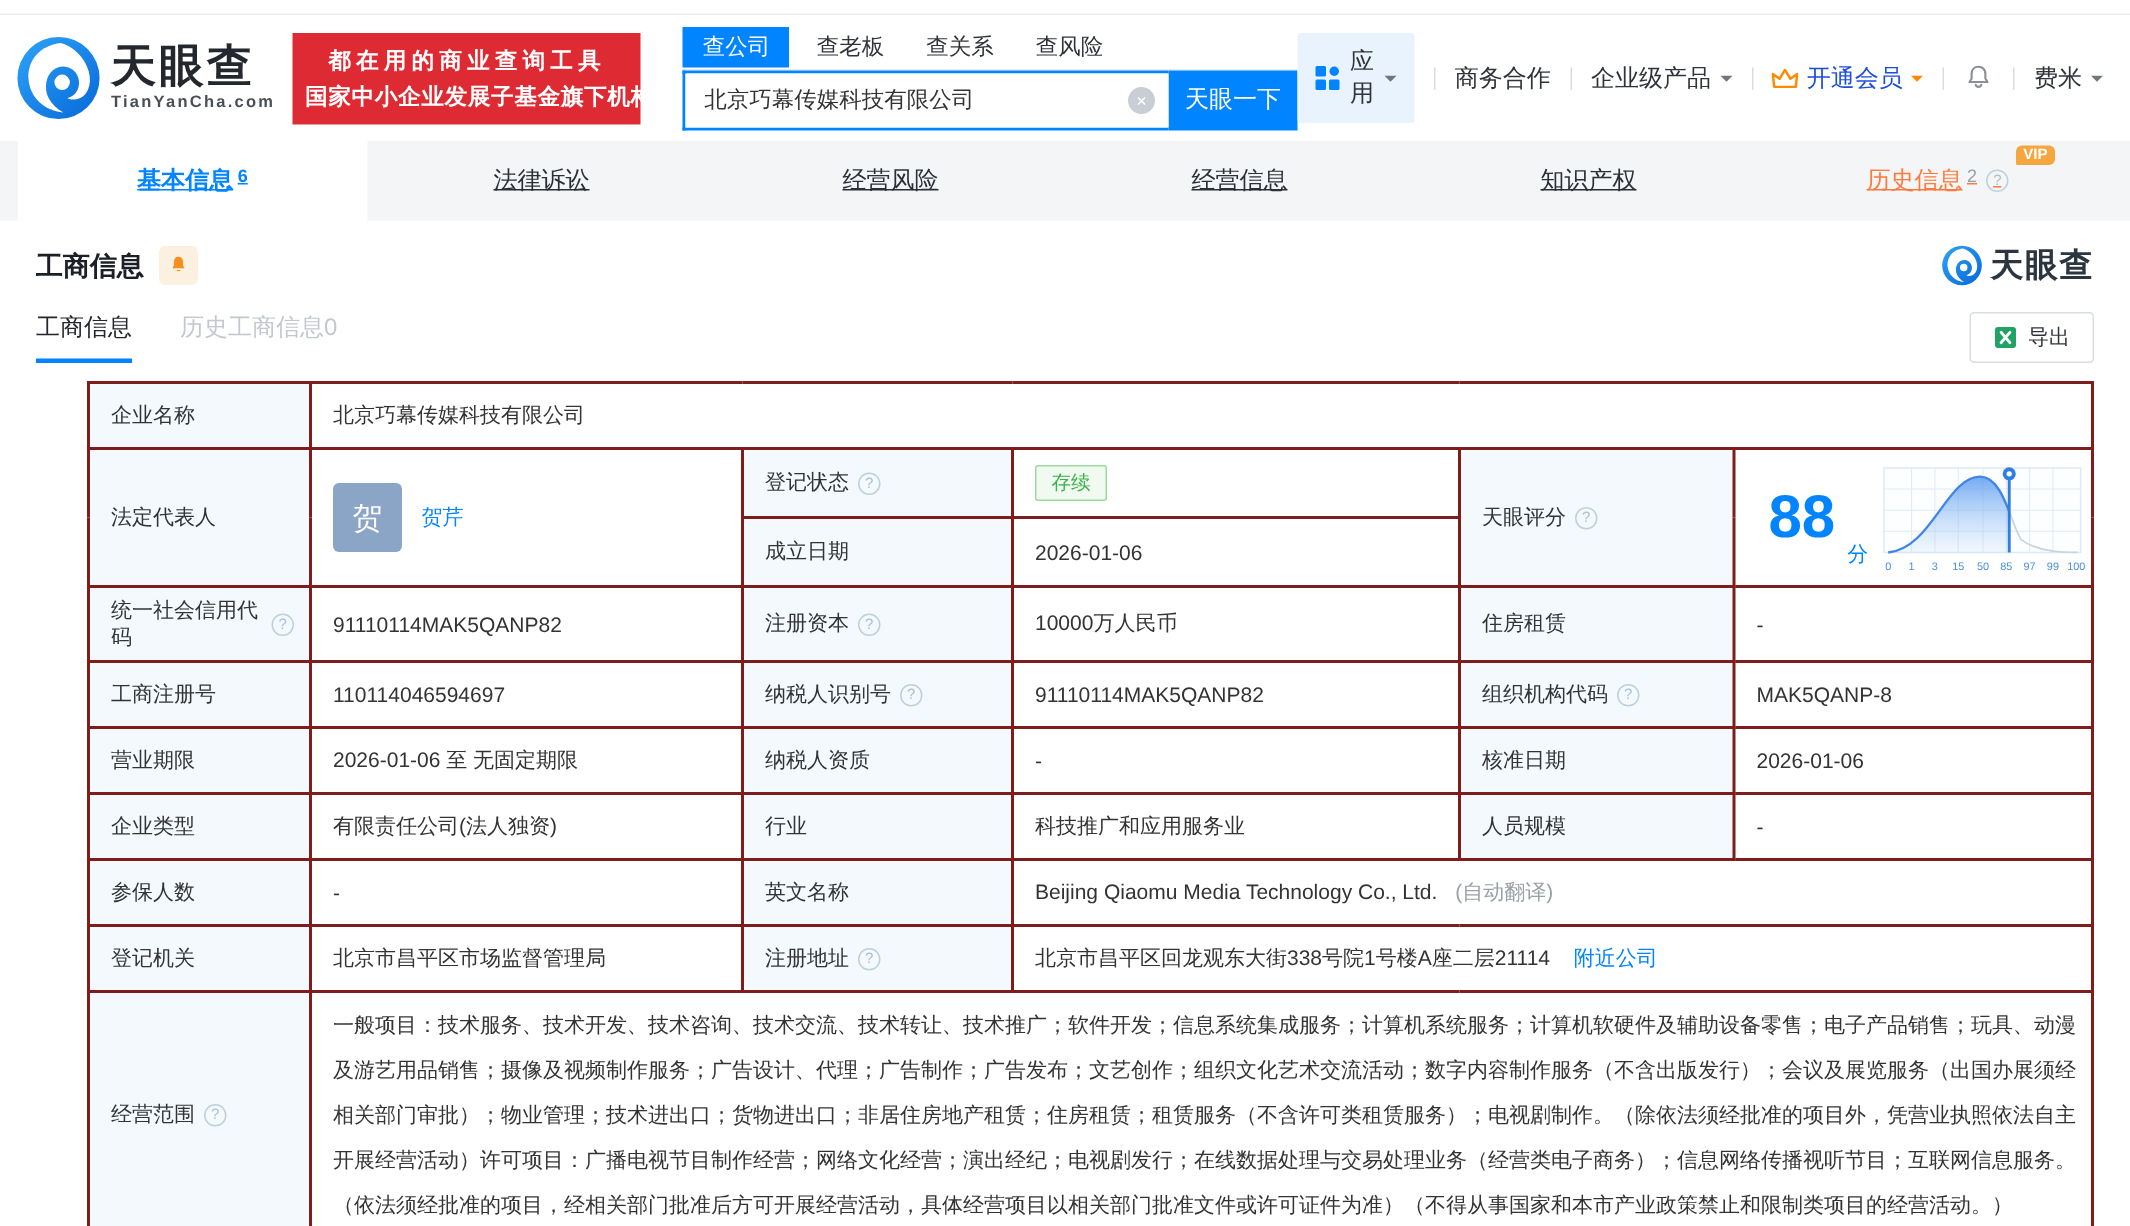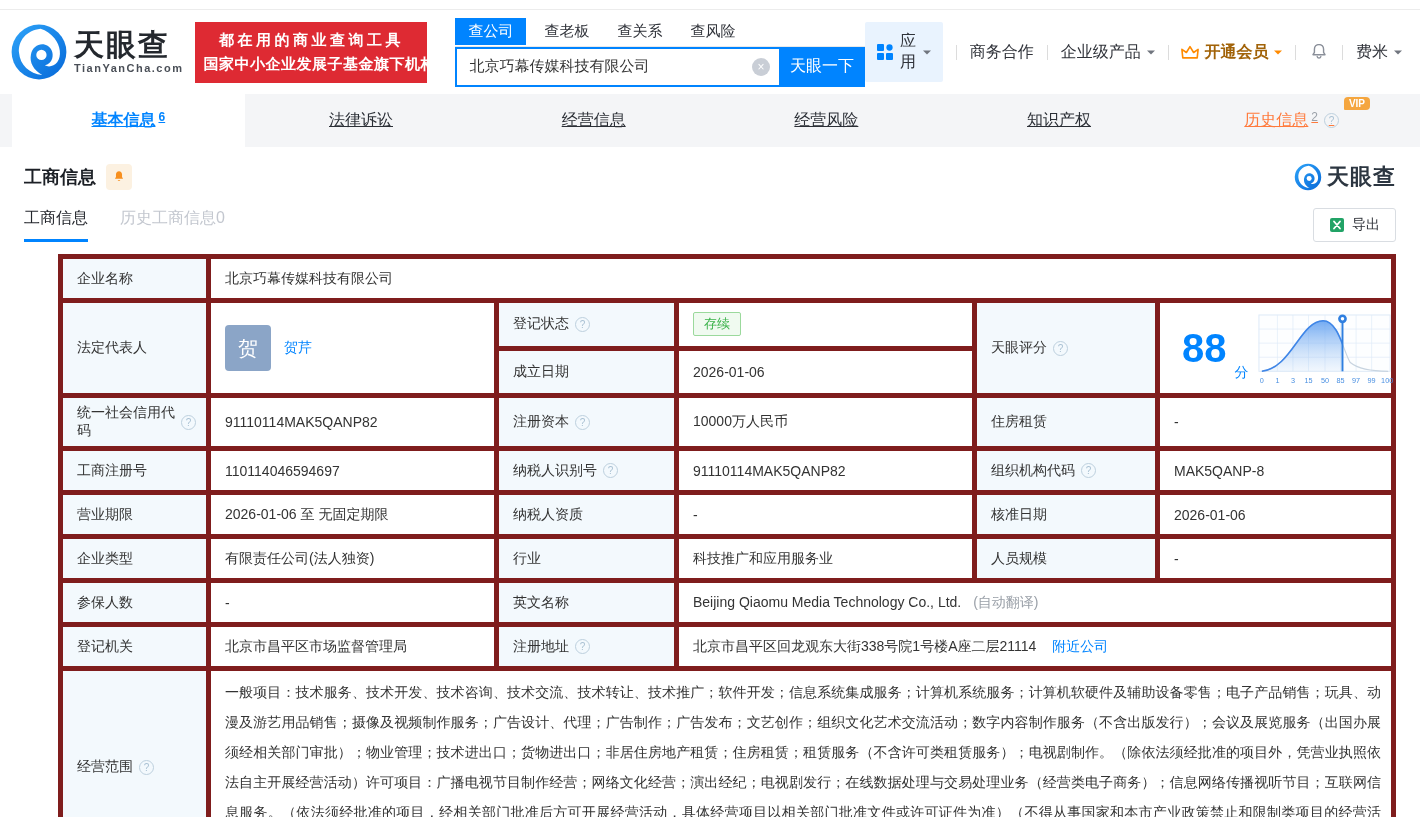--- a/index.html
+++ b/index.html
@@ -36,21 +36,21 @@
   .menu { margin-left:auto; display:flex; align-items:center; font-size:16px; color:#30333a; }
   .menu-sep { width:1px; height:15px; background:#dcdcdc; margin:0 13px; }
   .apps { display:flex; align-items:center; background:#e9f3fe; padding:9px 12px; border-radius:2px; cursor:pointer; }
   .apps-grid { display:grid; grid-template-columns:7px 7px; grid-template-rows:7px 7px; gap:2px; margin-right:7px; }
   .apps-grid i { background:#0084ff; border-radius:1px; }
   .apps-grid i.dot { border-radius:50%; transform:scale(.9); }
   .menu-item { cursor:pointer; display:flex; align-items:center; white-space:nowrap; }
   .caret { display:inline-block; width:0; height:0; border:4.5px solid transparent; border-top-color:#70757e;
            margin-left:6px; transform:translateY(2.5px); }
   .caret.orange { border-top-color:#ff8a00; }
-  .vip-link { color:#a16207; font-weight:bold; }
+  .vip-link { color:#1d4ed8; font-weight:normal; }
   .vip-link svg { margin-right:5px; }
   .bell-btn { cursor:pointer; display:flex; align-items:center; }
 
   
   .navbar { height:53px; background:#f4f5f7; display:flex; padding:0 12px; }
   .ntab { flex:1; display:flex; align-items:center; justify-content:center; font-size:16px; color:#2b2f36;
           cursor:pointer; position:relative;text-decoration:underline; }
   .ntab.active { background:#fff; color:#0084ff; font-weight:bold; }
   .ntab .cnt { font-size:12px; margin-left:3px; transform:translateY(-4px); color:#0084ff; }
   .ntab.hist { color:#ff7a3c; }
@@ -75,21 +75,21 @@
   .subtabs { display:flex; gap:32px; }
   .subtab { font-size:16px; color:#c3c7cf; cursor:pointer; position:relative; padding-bottom:13px; }
   .subtab.active { color:#23262c; }
   .subtab.active::after { content:""; position:absolute; left:0; right:0; bottom:0; height:3px; background:#0084ff; }
   .export-btn { margin-left:auto; display:flex; align-items:center; gap:7px; background:#fff;
                 border:1px solid #d9dde2; border-radius:3px; padding:7px 15px; font-size:14px; color:#30333a;
                 cursor:pointer; font-family:inherit; }
 
   
   table.biz { border-collapse:collapse; width:calc(100% - 34px); margin:12px 0 8px 34px; table-layout:fixed; }
-  table.biz td { border:5px solid #7f1d1d; font-size:14px; height:44px; padding:6px 10px 6px 14px; color:#333; }
+  table.biz td { border:2px solid #7f1d1d; font-size:14px; height:44px; padding:6px 10px 6px 14px; color:#333; }
   td.l { background:#f3f9fd; }
   td.v { padding-left:18px; }
   .lwrap { display:flex; align-items:center; }
   .badge-alive { display:inline-block; border:1px solid #9bd99c; background:#f0faf0; color:#3bb24a;
                  font-size:13px; padding:2px 10px; border-radius:2px; }
   .rep { display:flex; align-items:center; gap:13px; }
   .avatar { width:46px; height:46px; border-radius:4px; background:#8ba5c7; color:#fff; font-size:20px;
             display:flex; align-items:center; justify-content:center; cursor:pointer; }
   a.lnk { color:#0084ff; text-decoration:none; cursor:pointer;font-family:Liberation Serif, serif; }
   .score-cell { display:flex; align-items:center; gap:8px; padding-left:12px; }
@@ -189,24 +189,24 @@
 
 <nav class="navbar">
   <div class="ntab active">
     <span>基本信息</span>
     <span class="cnt">6</span>
   </div>
   <div class="ntab">
     <span>法律诉讼</span>
   </div>
   <div class="ntab">
+    <span>经营风险</span>
+  </div>
+  <div class="ntab">
     <span>经营信息</span>
-  </div>
-  <div class="ntab">
-    <span>经营风险</span>
   </div>
   <div class="ntab">
     <span>知识产权</span>
   </div>
   <div class="ntab hist">
     <span class="vip-badge">VIP</span>
     <span>历史信息</span>
     <span class="cnt">2</span>
     <span class="q">?</span>
   </div>

